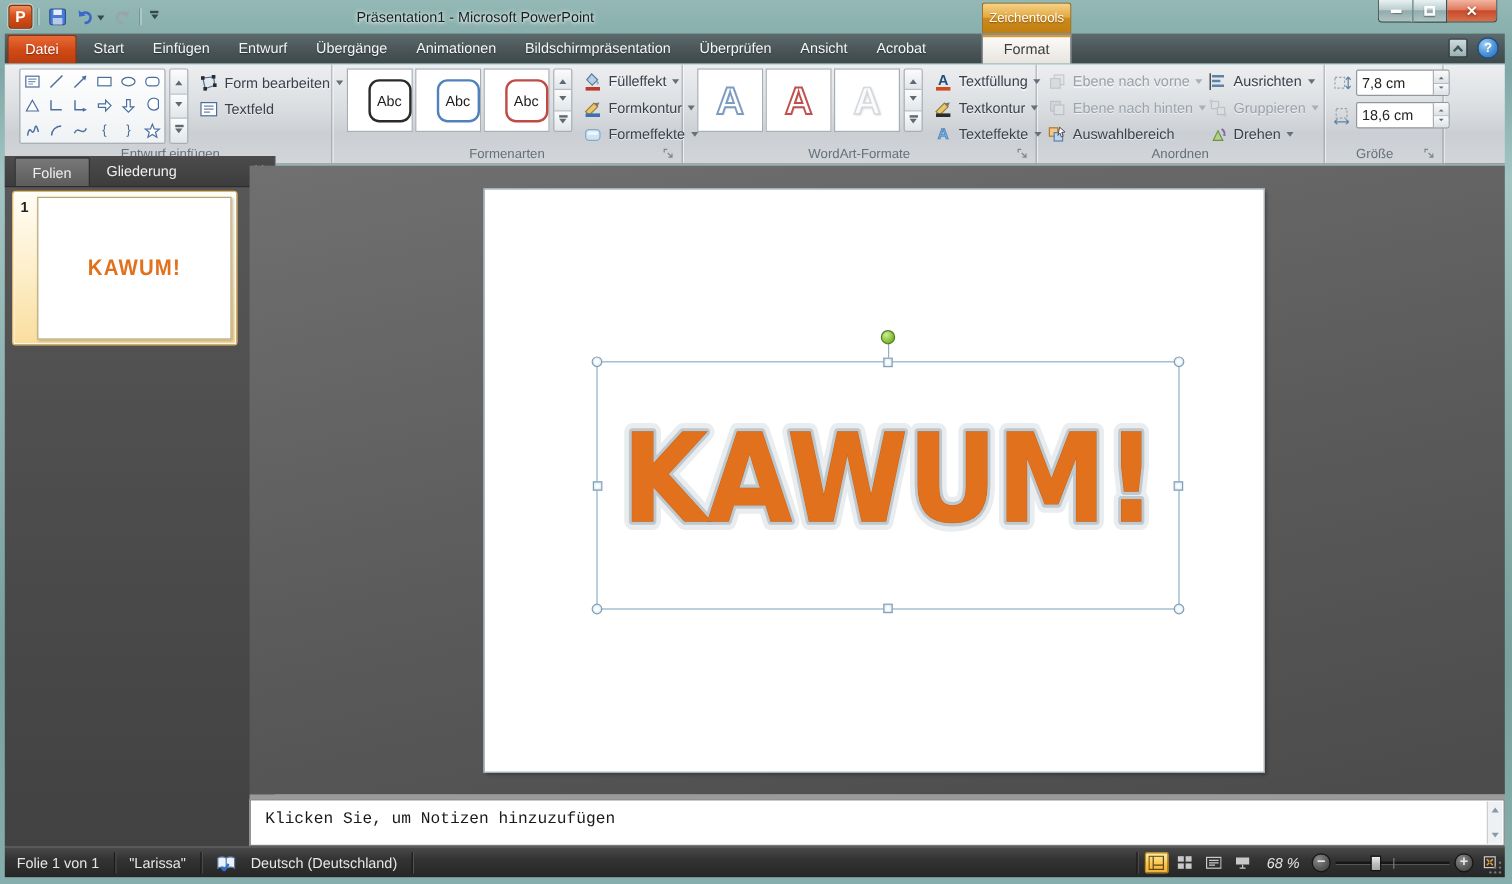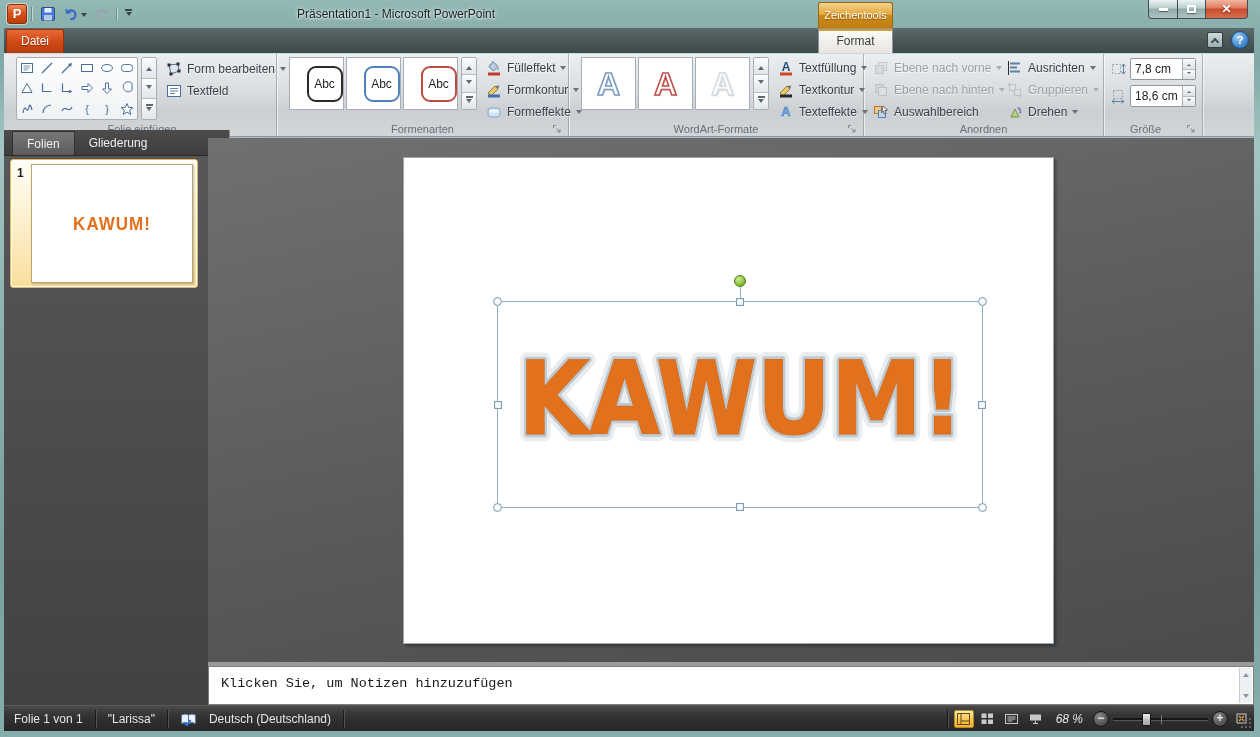--- a/index.html
+++ b/index.html
@@ -75,21 +75,21 @@
   .tri-up { width:0; height:0; border:3px solid transparent; border-bottom:4px solid #5e6973; }
   .tri-dn { width:0; height:0; border:3px solid transparent; border-top:4px solid #5e6973; }
   .more-bar { width:7px; height:1.5px; background:#5e6973; margin-bottom:1px; }
 
   .style-thumb { position:absolute; top:3px; width:55px; height:53px; background:#fff; border:1px solid #a7aeb5;
                  display:flex; align-items:center; justify-content:center; }
   .abc-box { width:36px; height:36px; border-radius:9px; display:flex; align-items:center; justify-content:center;
              font-size:12px; color:#1f1f1f; background:#fff;margin-left:16px; }
   .wa-a { font-size:32px; font-weight:bold; line-height:1; }
 
-  .field { position:absolute; width:66px; height:22px; background:#fff; border:1px solid #8f979f; border-radius:2px; }
+  .field { position:absolute; width:78px; height:22px; background:#fff; border:1px solid #8f979f; border-radius:2px; }
   .field input { position:absolute; left:4px; top:1px; width:44px; height:18px; border:none; outline:none; font-size:12px;
                  font-family:"Liberation Sans",sans-serif; color:#222; background:transparent; }
   .spin { position:absolute; right:0; top:0; bottom:0; width:13px; display:flex; flex-direction:column; border-left:1px solid #aab0b6; }
   .spin > div { flex:1; background:linear-gradient(#fafbfc,#dde2e5); display:flex; align-items:center; justify-content:center; }
   .spin > div:first-child { border-bottom:1px solid #b7bdc3; }
   .tri-up.s, .tri-dn.s { border-width:2.5px; }
 
   
   .left-panel { position:absolute; left:4px; top:130px; width:226px; bottom:32px;
                 background:linear-gradient(#585858,#4a4a4a 60%,#424242); border-right:1px solid #8b8b8b; }
@@ -190,20 +190,31 @@
         <div class="glyph-max"></div>
       </div>
     <div class="wbtn close">
         <span>✕</span>
       </div>
   </div>
 </div>
 
 <div class="tabrow">
   <div class="tab-file">Datei</div>
+  <div class="tabs-strip">
+    <div class="tab">Start</div>
+    <div class="tab">Einfügen</div>
+    <div class="tab">Entwurf</div>
+    <div class="tab">Übergänge</div>
+    <div class="tab">Animationen</div>
+    <div class="tab">Bildschirmpräsentation</div>
+    <div class="tab">Überprüfen</div>
+    <div class="tab">Ansicht</div>
+    <div class="tab">Acrobat</div>
+  </div>
   <div class="tab-format">Format</div>
   <div class="collapse-btn">
       <div class="chev-up"></div>
     </div>
   <div class="help-btn"><span>?</span></div>
 </div>
 
 <div class="ribbon">
 
   <div class="rgroup" style="left:4px; width:269px;">
@@ -321,21 +332,21 @@
       <span class="lbl">Form bearbeiten</span>
       <span class="car"></span>
     </div>
     <div class="rbtn" style="left:155px; top:26px;">
       <svg width="16" height="16">
           <rect x="1.5" y="2.5" width="13" height="11" fill="#fdfdfd" stroke="#4a6e9e"></rect>
           <path d="M4 5.5 h8 M4 8 h8 M4 10.5 h5" stroke="#6d84a6"></path>
         </svg>
       <span class="lbl">Textfeld</span>
     </div>
-    <div class="rgroup-label">Folie einfügen</div>
+    <div class="rgroup-label">Entwurf einfügen</div>
   </div>
 
   <div class="rgroup" style="left:273px; width:292px;">
     <div class="style-thumb" style="left:12px;">
       <div class="abc-box" style="border:2.5px solid #2a2a2a;">Abc</div>
     </div>
     <div class="style-thumb" style="left:69px;">
       <div class="abc-box" style="border:2.5px solid #4f81bd;">Abc</div>
     </div>
     <div class="style-thumb" style="left:126px;">

